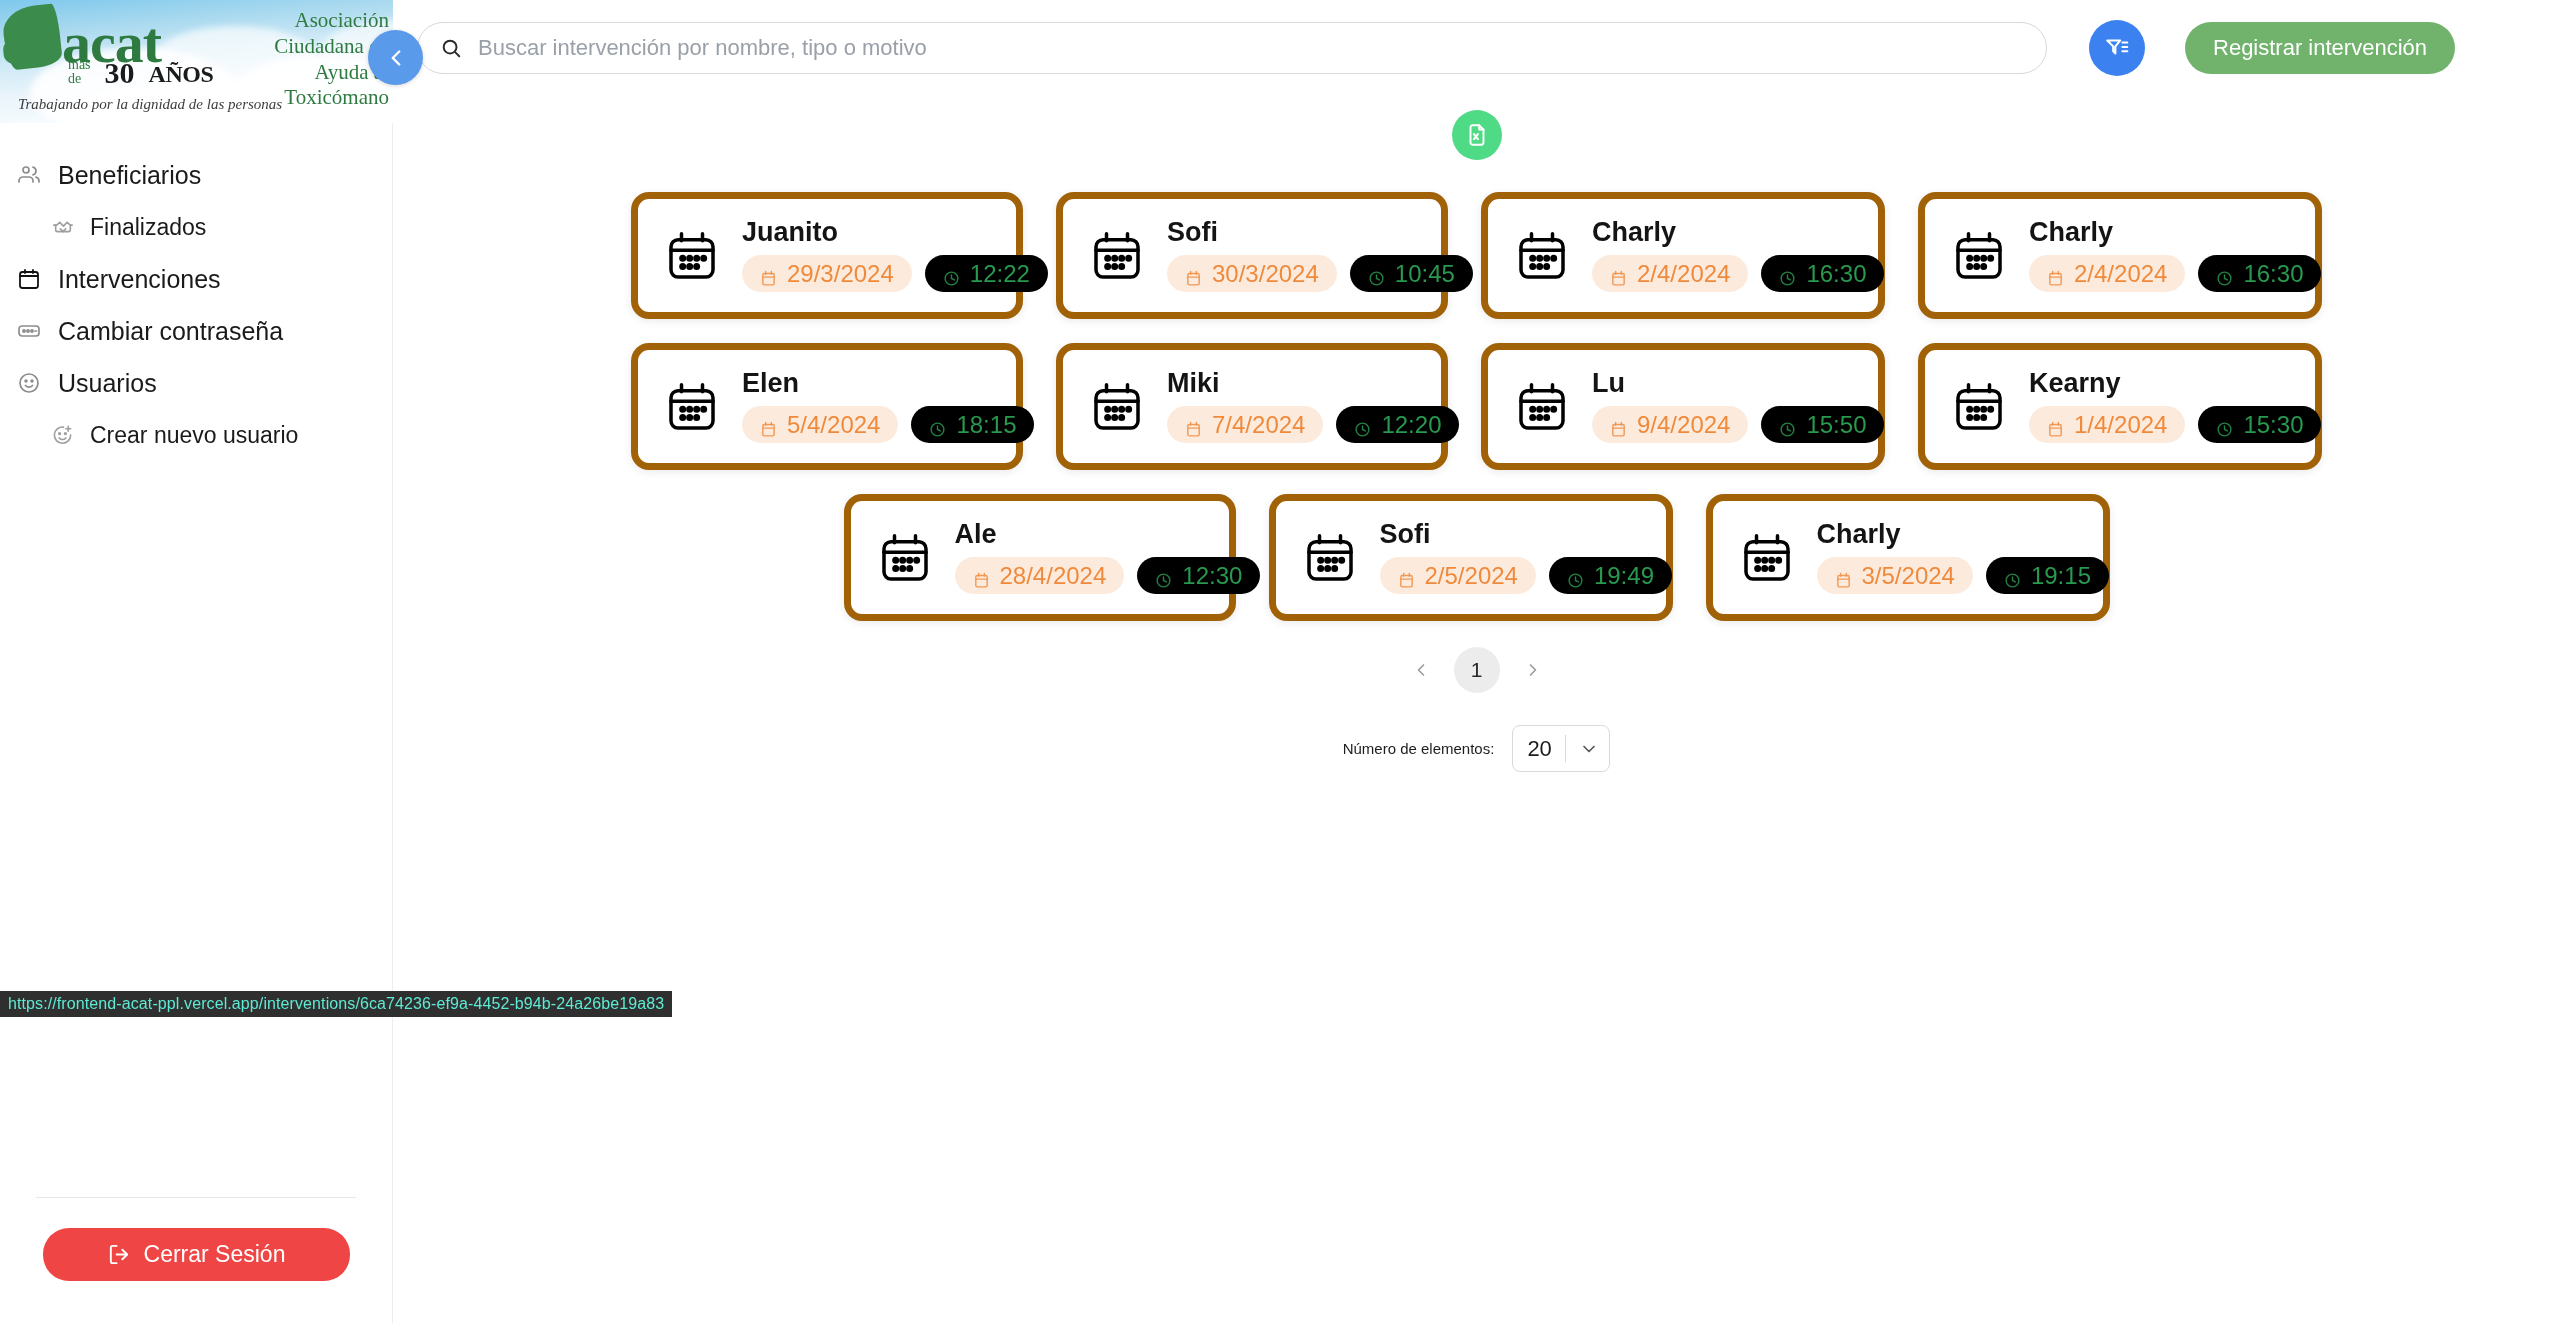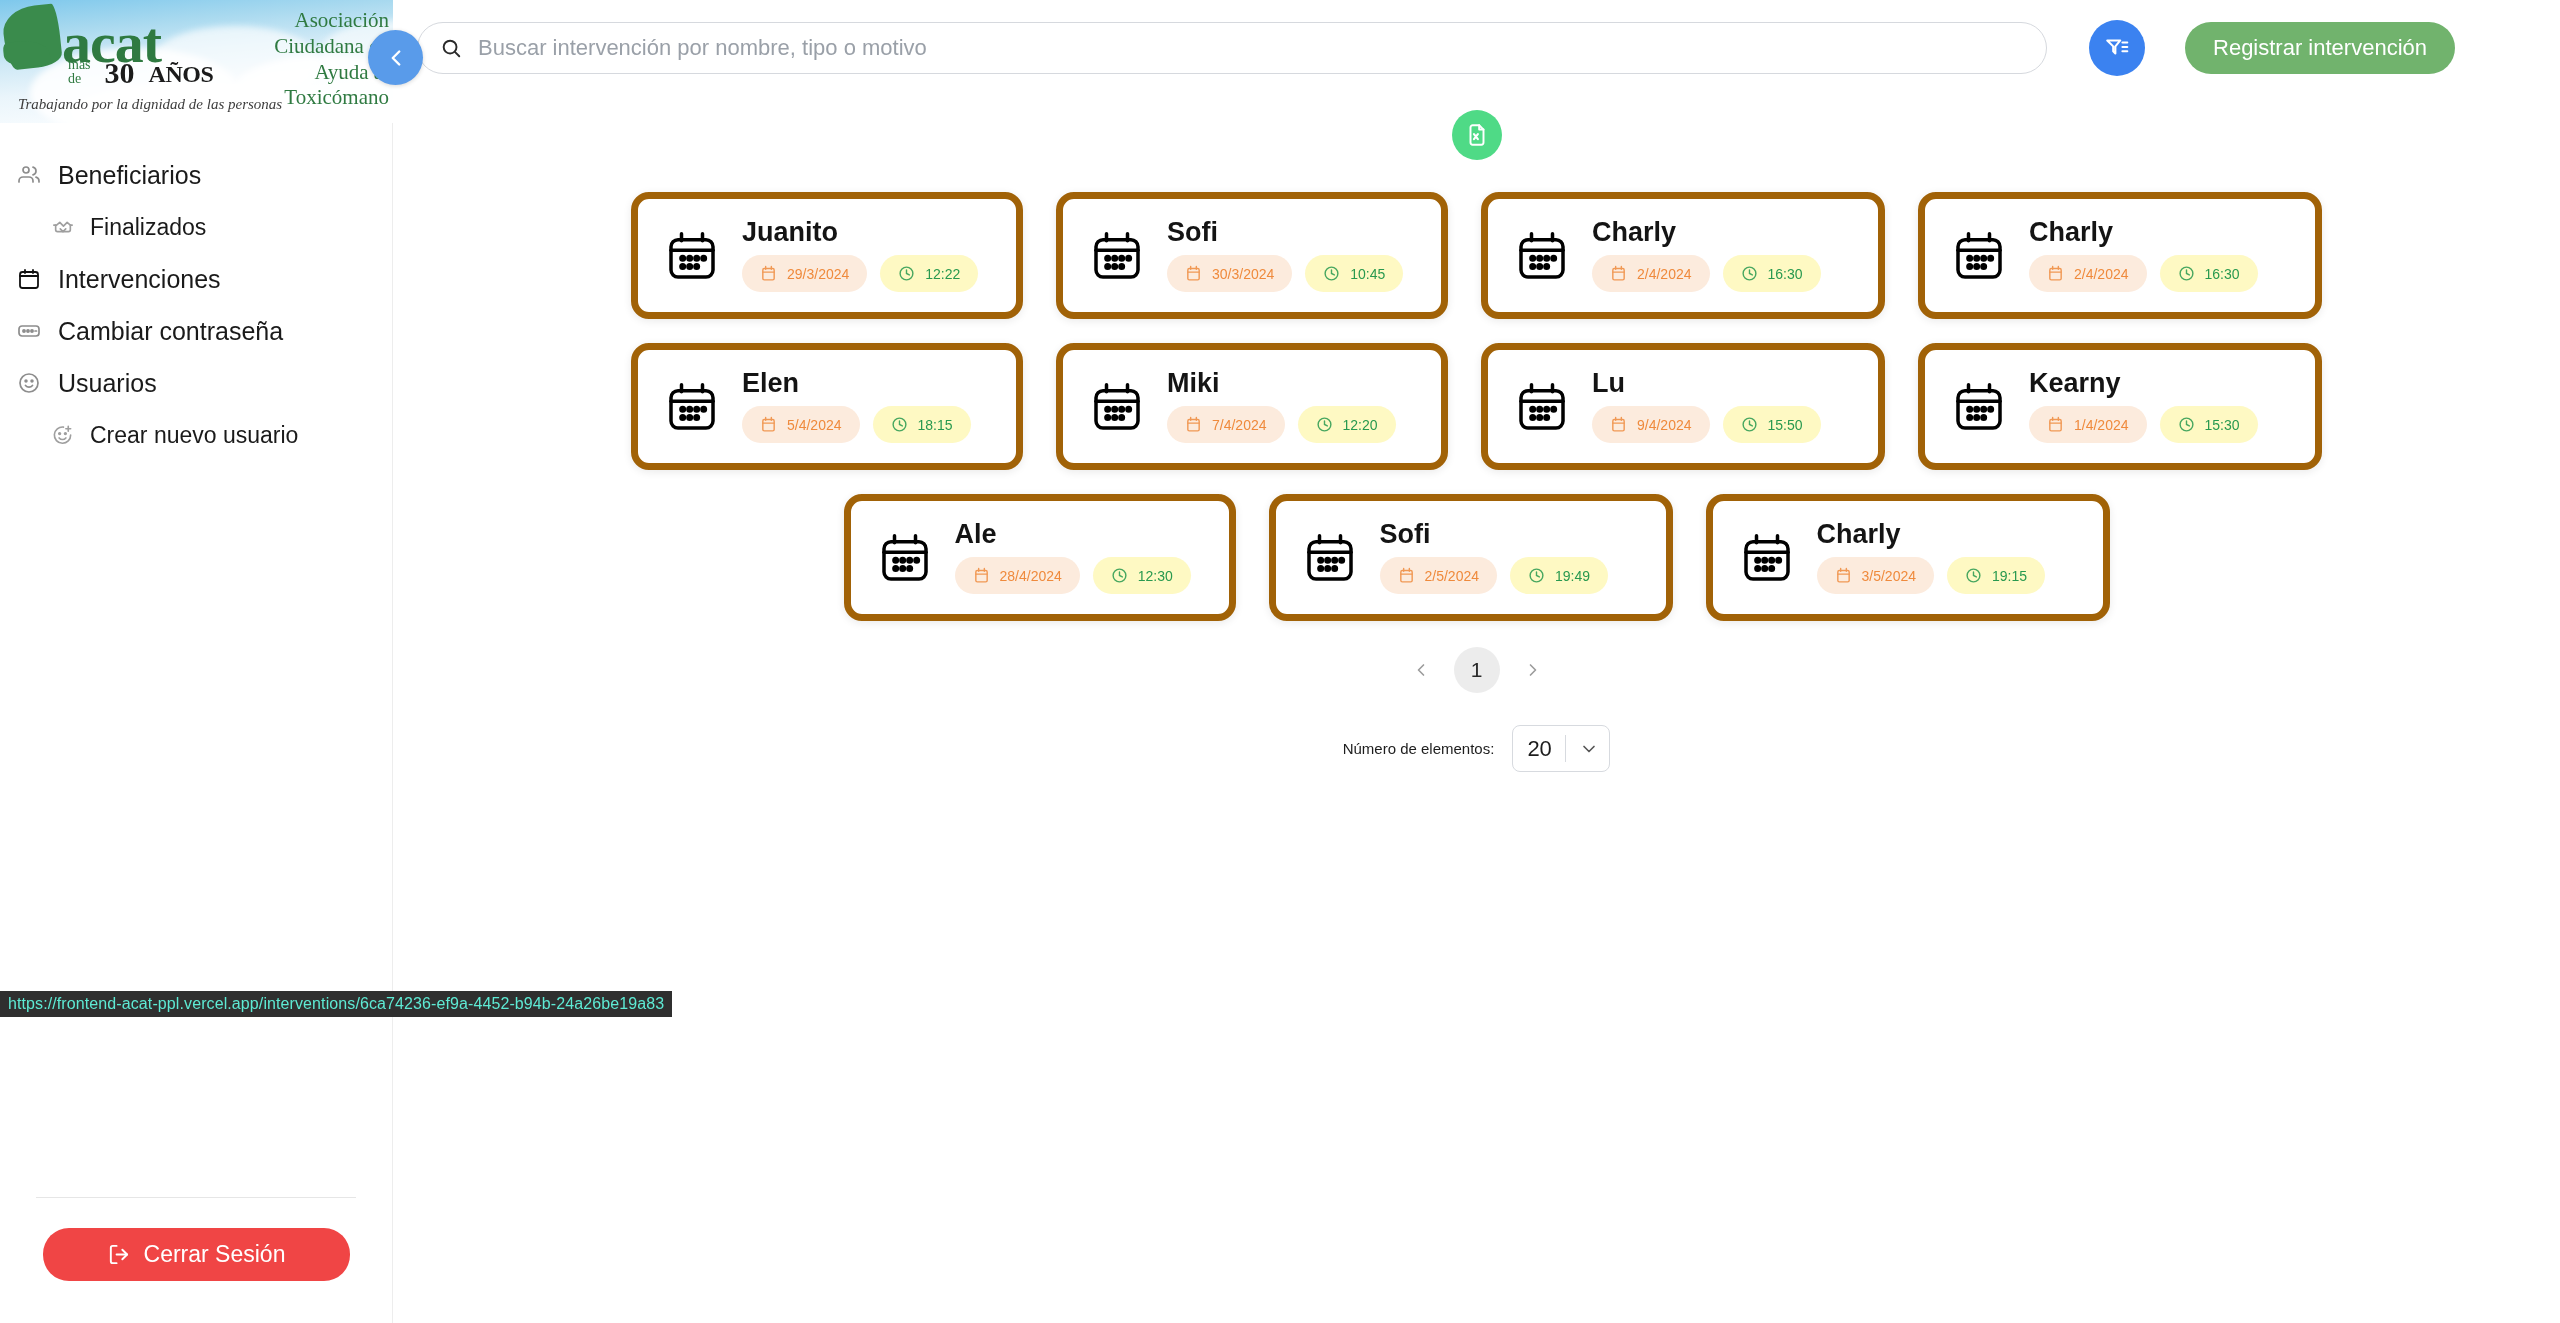--- a/index.html
+++ b/index.html
@@ -118,24 +118,24 @@
     border: 7px solid #a16207;
   }
   .card.w1 { width: 392px; }
   .card.w2 { width: 404px; }
   .card-cal { flex: 0 0 56px; width:56px; height:56px; color:#000; }
   .card-body { display:flex; flex-direction:column; gap: 9px; }
   .card-name { font-size: 27px; font-weight: 700; color:#141414; line-height:1; }
   .chips { display:flex; gap: 13px; align-items:center; }
   .chip {
     display:flex; align-items:center; gap: 10px; height: 37px; border-radius: 19px;
-    padding: 12px 18px; font-size: 14px; white-space:nowrap;
+    padding: 12px 18px; font-size: 24px; white-space:nowrap;
   }
   .chip.date { background: #fcebdd; color: #ef8a3c; }
-  .chip.time { background: #fef9c3; color: #28994f; }
+  .chip.time { background: #000000; color: #28994f; }
   .chip .ci { width: 17px; height: 17px; flex:0 0 17px; opacity:.85; }
 
   .pager { display:flex; justify-content:center; align-items:center; gap: 16px; margin-top: 26px; }
   .pg-arrow {
     width: 34px; height: 34px; display:flex; align-items:center; justify-content:center;
     color:#9c9c9c; background:none; border:none; cursor:pointer;
   }
   .pg-num {
     width: 46px; height: 46px; border-radius: 50%; background:#ececec; color:#2a2a2a;
     display:flex; align-items:center; justify-content:center; font-size: 21px; cursor:pointer; border:none;

